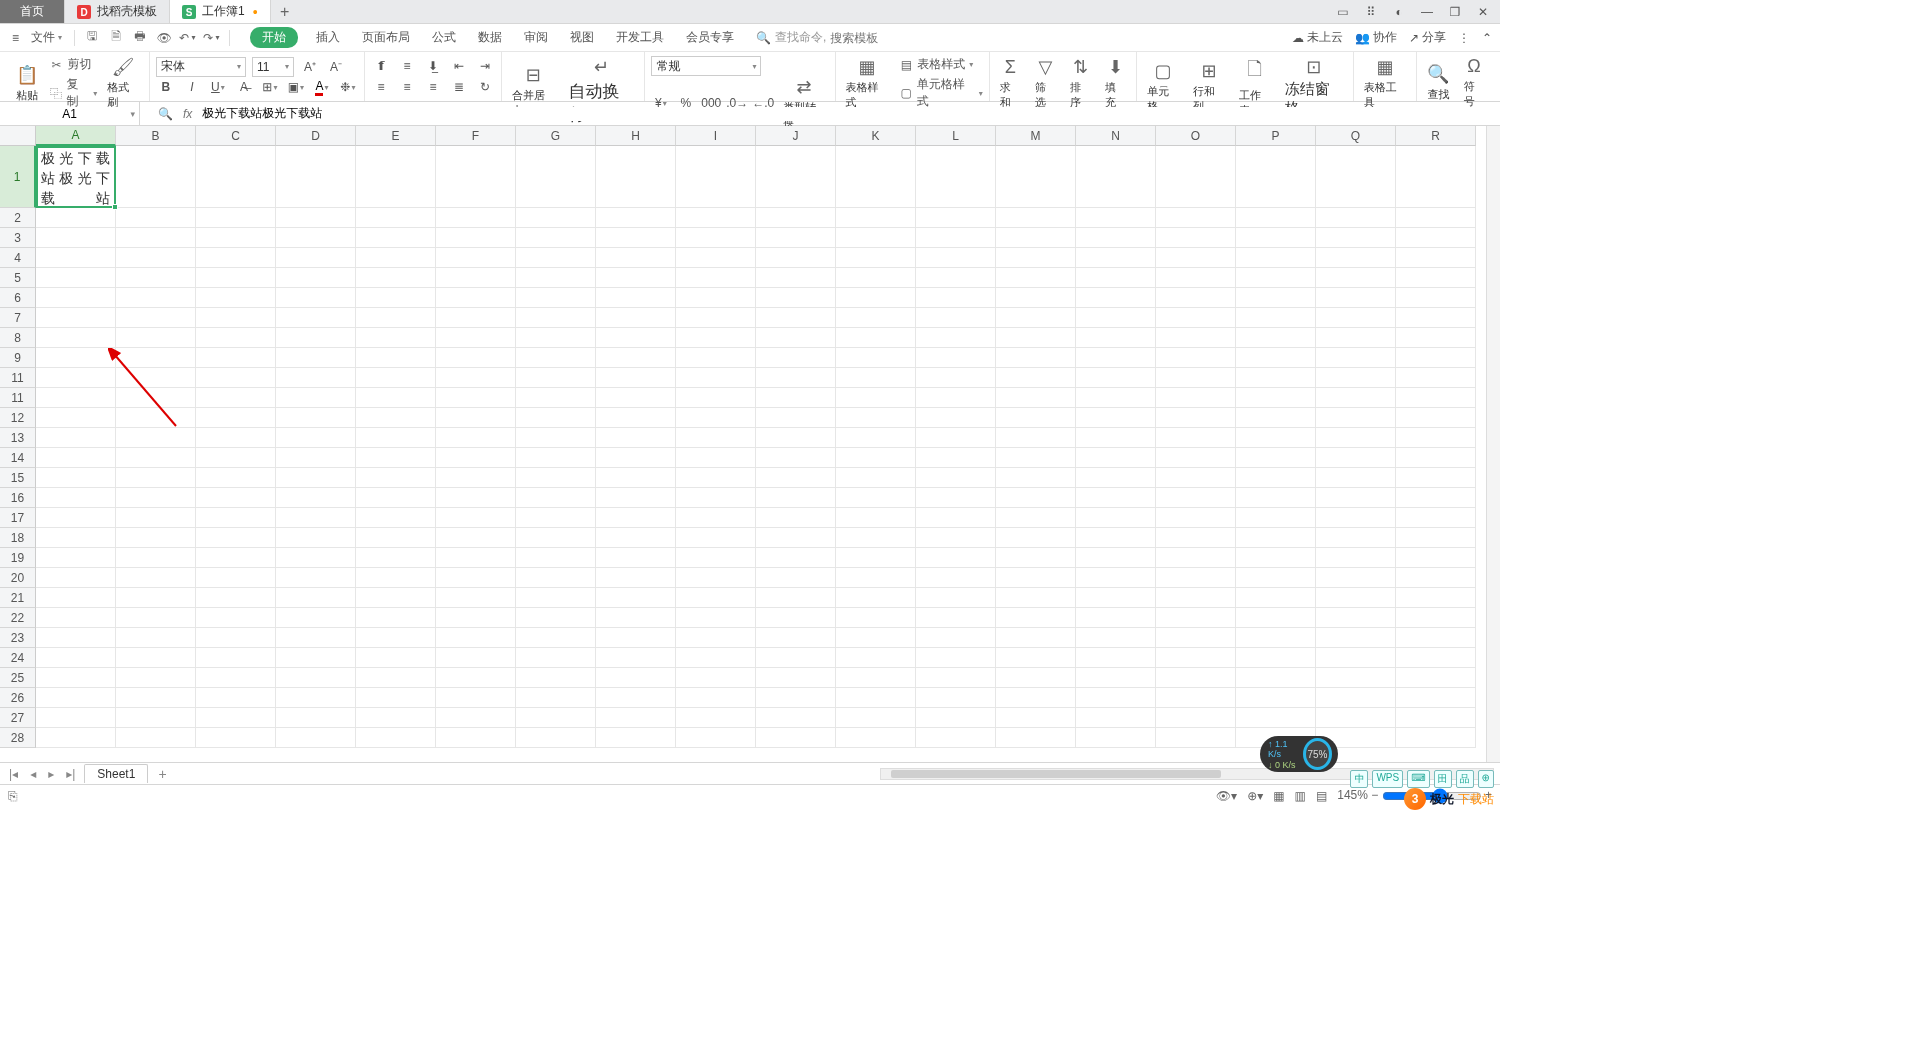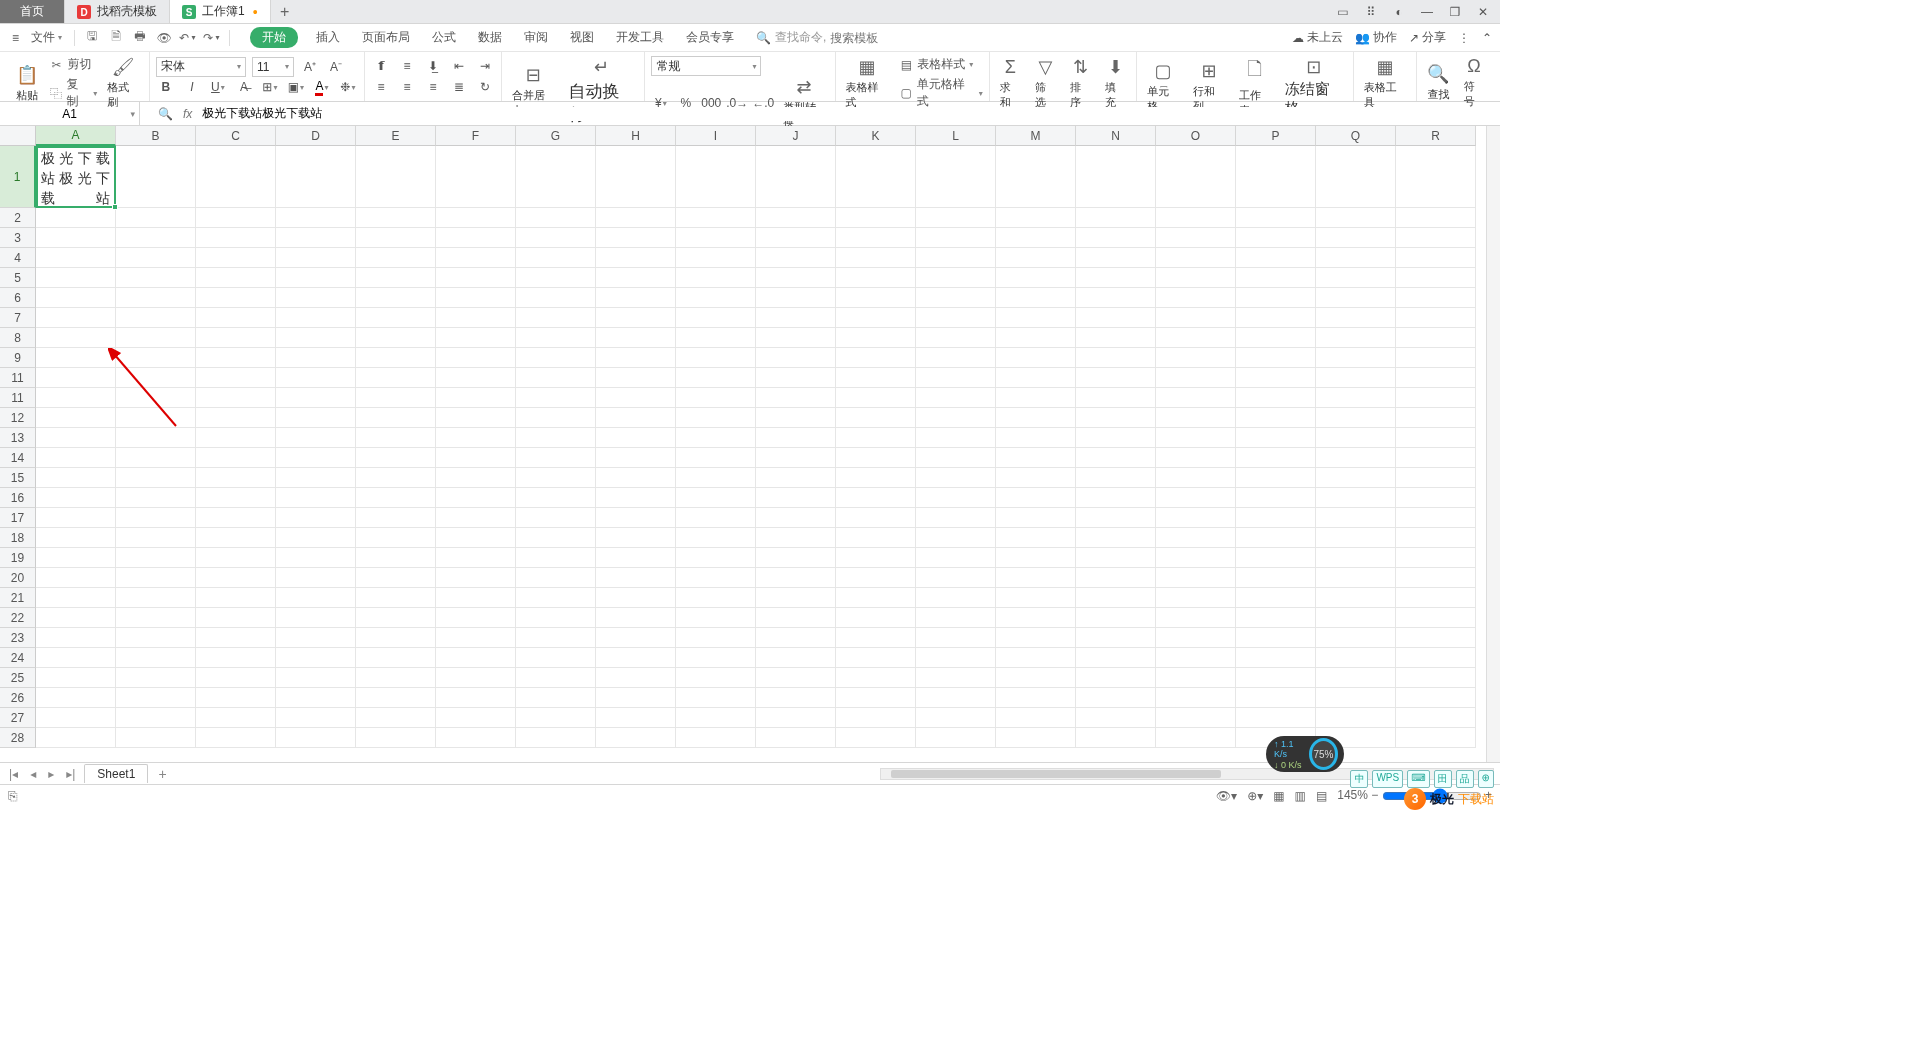--- a/index.html
+++ b/index.html
@@ -78,21 +78,21 @@
   .sheettabs .addsh{color:#888;font-size:14px;padding:0 4px}
   .sheettabs .hscroll{position:absolute;right:6px;left:880px;height:12px;top:5px;background:#f0f0f0;border:1px solid #ddd}
   .sheettabs .hscroll .thumb{position:absolute;left:10px;width:330px;top:1px;bottom:1px;background:#cfcfcf;border-radius:2px}
   
   
   .status{height:22px;border-top:1px solid #d6d6d6;display:flex;align-items:center;padding:0 8px;gap:10px;color:#666;font-size:12px}
   .status .sp{flex:1}
   .status .zoom input[type=range]{width:100px;vertical-align:middle}
   
   
-  .netwidget{position:absolute;right:156px;bottom:40px;width:78px;height:36px;background:#333;border-radius:18px;color:#fff;font-size:9px;display:flex;align-items:center;padding-left:8px;gap:4px;z-index:10}
+  .netwidget{position:absolute;right:162px;bottom:40px;width:78px;height:36px;background:#333;border-radius:18px;color:#fff;font-size:9px;display:flex;align-items:center;padding-left:8px;gap:4px;z-index:10}
   .netwidget .circle{width:32px;height:32px;border-radius:50%;border:3px solid #29b5e8;display:flex;align-items:center;justify-content:center;font-size:10px;color:#ddd;margin-left:auto;margin-right:6px;background:#444}
   .brand{position:absolute;right:6px;bottom:2px;display:flex;align-items:center;gap:4px;font-size:12px;z-index:10}
   .brand .logo{width:22px;height:22px;border-radius:50%;background:linear-gradient(135deg,#ff9933,#ff6600);color:#fff;display:flex;align-items:center;justify-content:center;font-weight:bold}
   .brand .t1{color:#0f172a;font-weight:bold}
   .brand .t2{color:#ff8a00;font-weight:normal}
   .ime{position:absolute;right:6px;bottom:24px;display:flex;gap:4px;font-size:10px;z-index:10}
   .ime span{padding:1px 3px;border:1px solid #7bb;color:#2a9;border-radius:2px;background:#eff}
   
   svg{display:block}
 </style>

